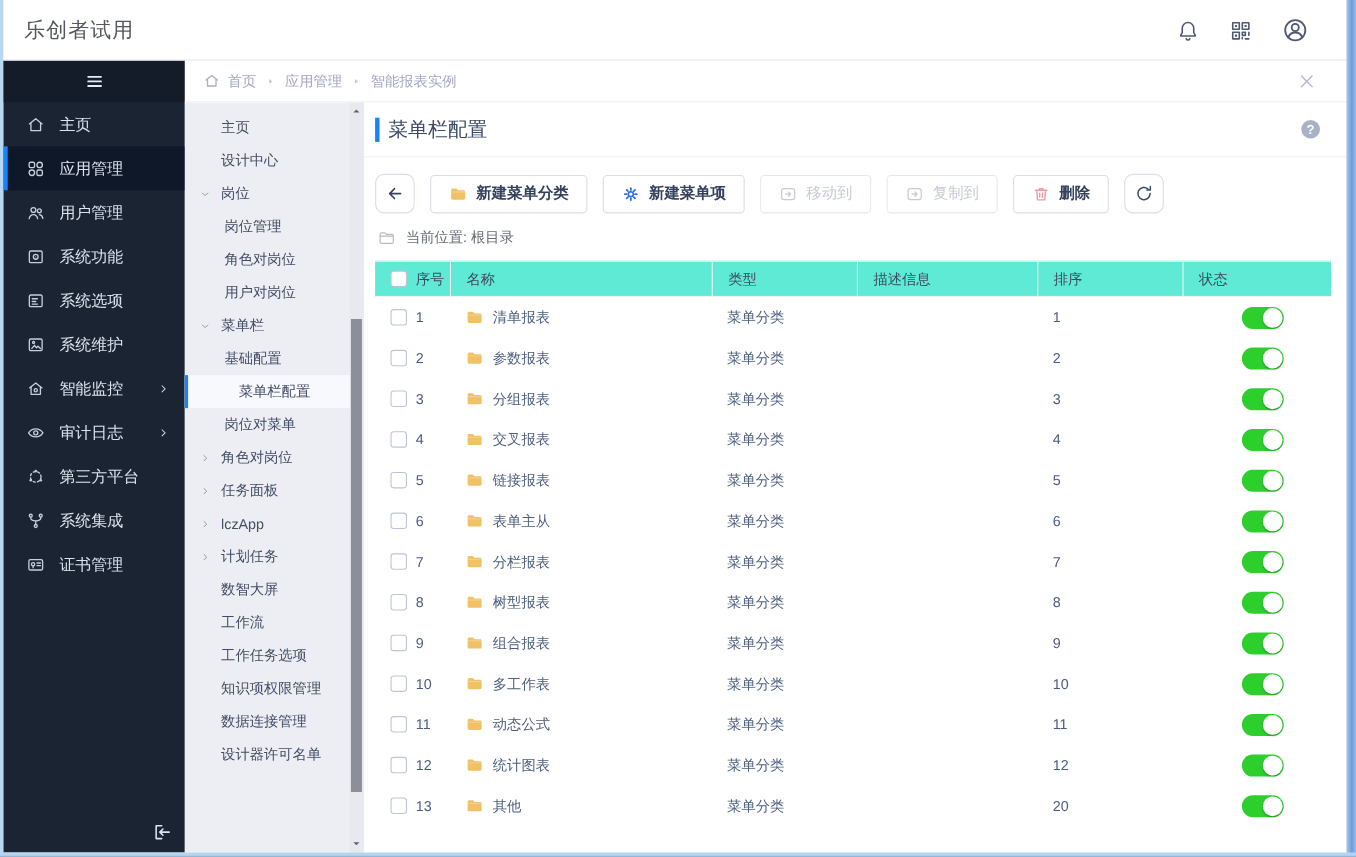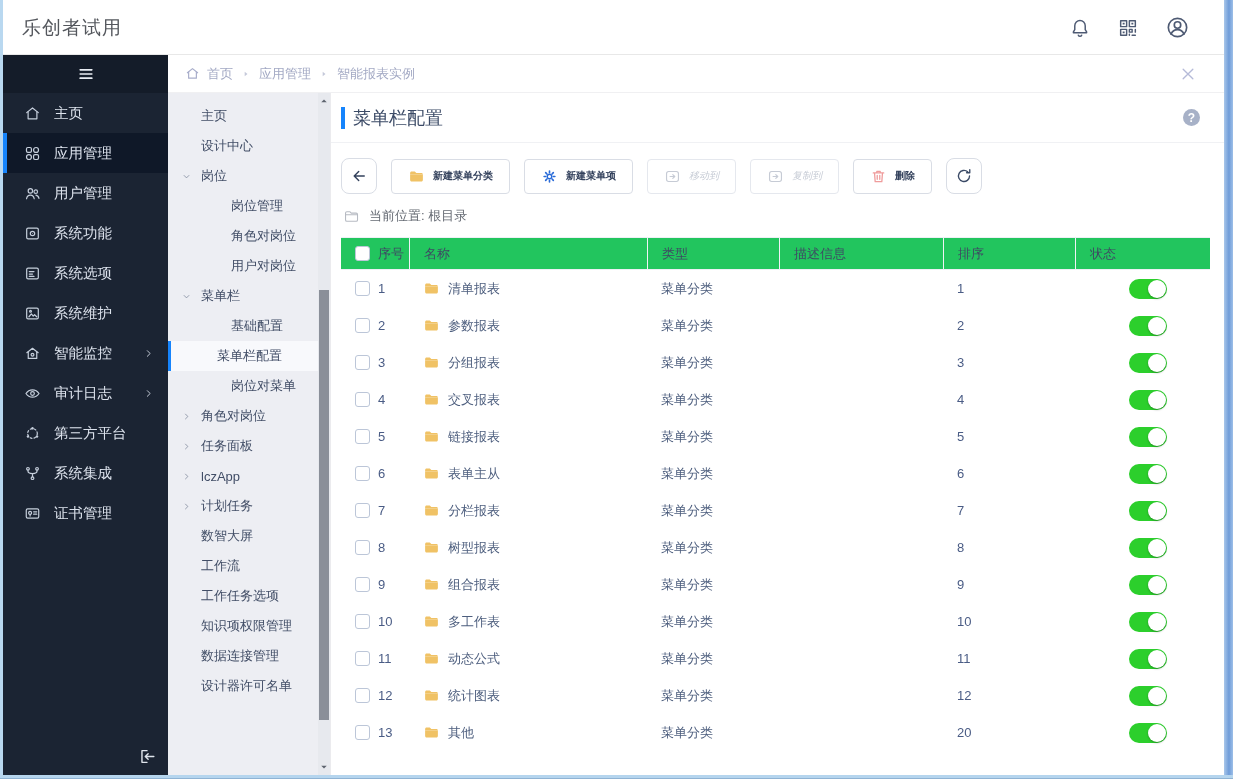--- a/index.html
+++ b/index.html
@@ -37,54 +37,54 @@
   
   .crumbbar { position:absolute; left:168px; top:55px; right:9px; height:38px; background:#fff; border-bottom:1px solid #f0f0f2; display:flex; align-items:center; padding-left:17px; z-index:6; }
   .bc-home { width:15px; height:15px; color:#a9aecb; margin-right:7px; cursor:pointer; }
   .bc-item { color:#a3a9c4; font-size:13px; cursor:pointer; }
   .bc-sep { width:8px; height:8px; color:#c5c9da; margin:0 9px; }
   .close-x { position:absolute; right:26px; top:9px; width:20px; height:20px; color:#b5bad8; cursor:pointer; }
 
   
   .submenu { position:absolute; left:168px; top:93px; width:162px; bottom:4px; background:#edeef3; padding-top:8px; z-index:5; }
   .sub-item { position:relative; height:30px; display:flex; align-items:center; padding-left:33px; color:#414d66; font-size:13px; cursor:pointer; }
-  .sub-item.lvl2 { padding-left:63px; }
+  .sub-item.lvl2 { padding-left:36px; }
   .sub-item.active { background:#f8f9fc; border-left:3px solid #1684fc; }
   .sub-item.active.lvl2 { padding-left:46px; }
   .sub-chev { position:absolute; left:13px; width:11px; height:11px; color:#7d8699; }
   .sub-scroll { position:absolute; right:0; top:0; bottom:0; width:12px; background:#e7e9ee; }
   .sub-scroll .caret { position:absolute; left:0; width:12px; height:12px; color:#5d636e; }
   .sub-scroll .caret.up { top:2px; }
   .sub-scroll .caret.down { bottom:2px; }
   .sub-thumb { position:absolute; left:1px; right:1px; top:197px; height:430px; background:#8a8f99; cursor:pointer; }
 
   
   .main { position:absolute; left:330px; top:93px; right:9px; bottom:4px; background:#fff; border-left:1px solid #ebebee; }
   .page-head { height:50px; display:flex; align-items:center; padding-left:10px; border-bottom:1px solid #f0f1f4; }
   .accent-bar { width:4px; height:22px; background:#1684fc; }
   .page-title { margin-left:8px; font-size:18px; color:#3b4a66; font-weight:500; }
   .help-circle { margin-left:auto; margin-right:24px; width:17px; height:17px; border-radius:50%; background:#a7b1c7; color:#fff; font-size:12px; font-weight:bold; display:flex; align-items:center; justify-content:center; cursor:pointer; }
 
   .toolbar { display:flex; align-items:center; gap:14px; margin:15px 0 0 10px; }
-  .tbtn { height:35px; display:inline-flex; align-items:center; gap:8px; padding:0 16px; background:#fff; border:1px solid #d9dde5; border-radius:4px; font-size:10px; font-weight:600; color:#33415c; cursor:pointer; font-family:inherit; }
+  .tbtn { height:35px; display:inline-flex; align-items:center; gap:8px; padding:0 16px; background:#fff; border:1px solid #d9dde5; border-radius:4px; font-size:14px; font-weight:600; color:#33415c; cursor:pointer; font-family:inherit; }
   .tbtn.icon-only { width:36px; height:36px; padding:0; justify-content:center; border-radius:8px; }
-  .tbtn.disabled { color:#c6cbd5; border-color:#e5e8ee; font-weight:400; cursor:default;font-style:italic; }
+  .tbtn.disabled { color:#c6cbd5; border-color:#e5e8ee; font-weight:400; cursor:default; }
   .tb-ic { width:17px; height:17px; }
   .ic-back { width:18px; height:18px; color:#33415c; }
   .ic-new-menu-item { color:#2a6bd8; }
   .ic-move-to, .ic-copy-to { color:#c6cbd5; }
   .ic-delete { color:#ef9b9b; }
   .ic-refresh { width:18px; height:18px; color:#3a4a66; }
 
   .location { display:flex; align-items:center; gap:9px; margin:13px 0 0 12px; color:#666b74; }
   .loc-ic { width:17px; height:17px; color:#b6bac2; }
 
   .table { margin:12px 14px 0 10px; }
   .thead, .trow { display:grid; grid-template-columns:68px 238px 132px 164px 132px 1fr; align-items:center; }
-  .thead { height:33px; background:#22c55e; border-top:1px solid #edf0f5; border-bottom:1px solid #edf0f5; color:#3e4a63; }
+  .thead { height:33px; background:#5eead4; border-top:1px solid #edf0f5; border-bottom:1px solid #edf0f5; color:#3e4a63; }
   .th-cell { height:100%; display:flex; align-items:center; gap:8px; padding-left:14px; }
   .th-cell + .th-cell { border-left:1px solid #f0f2f6; }
   .trow { height:37px; }
   .td { display:flex; align-items:center; gap:8px; padding-left:14px; }
   .td-num { color:#4a5c85; }
   .row-folder { width:17px; height:17px; }
   .td.c5 { padding-left:54px; }
 
   .cb { width:15px; height:15px; background:#fff; border:1px solid #bcc6d8; border-radius:3px; cursor:pointer; flex:0 0 auto; }
 

